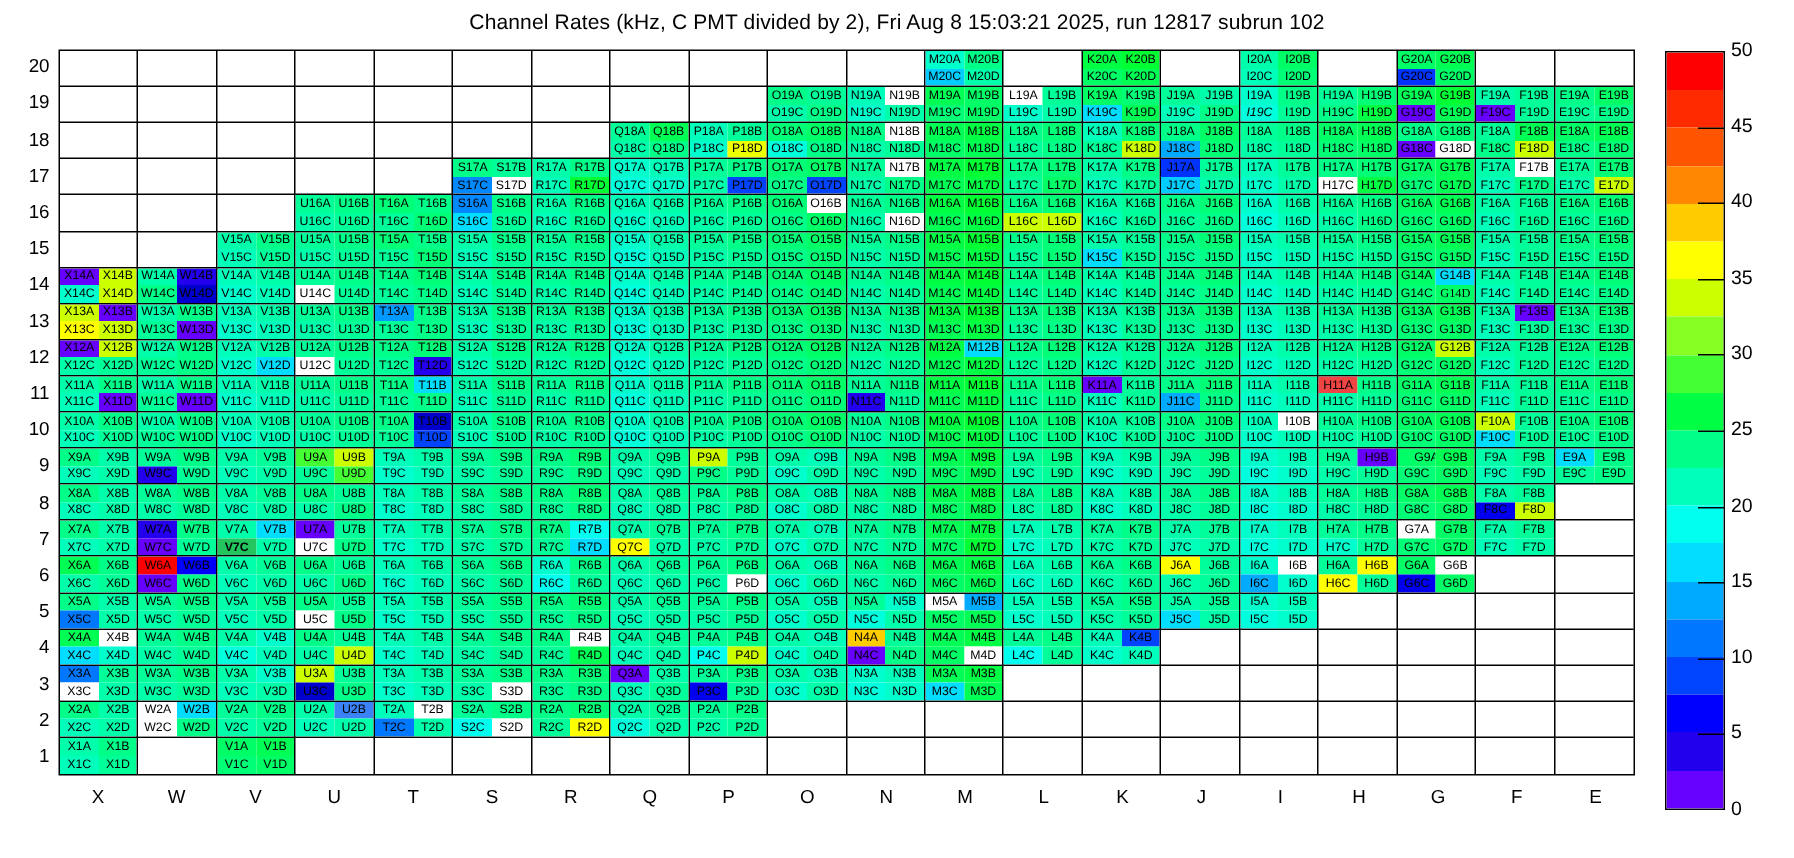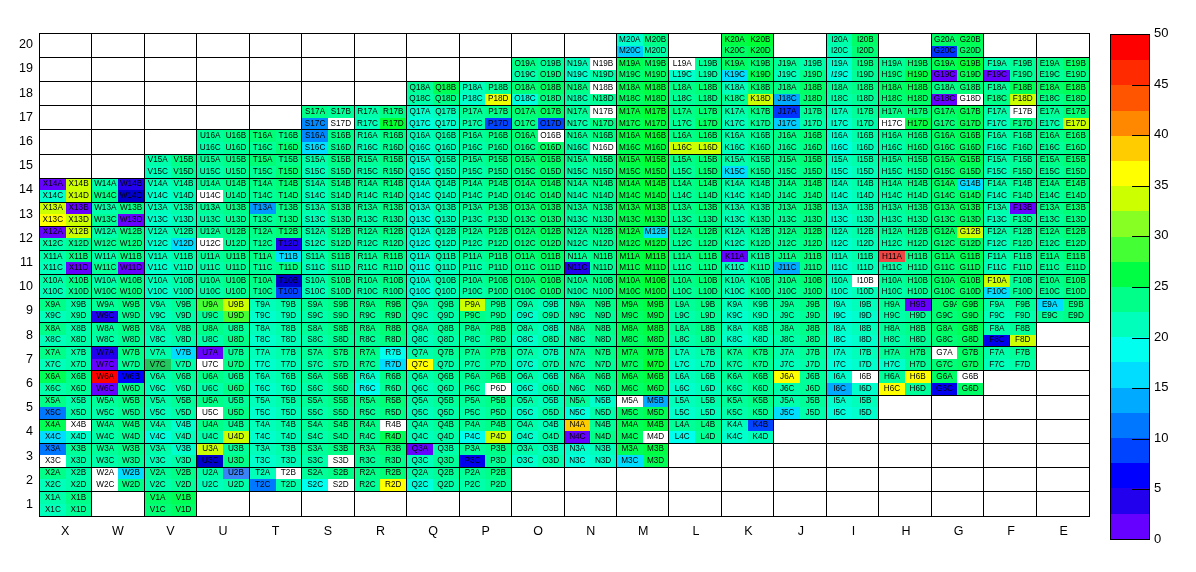--- a/index.html
+++ b/index.html
@@ -74,20 +74,21 @@
   .cbmark {
     position: absolute; left: 22px; width: 18px;
     border-top: 1.4px solid #000;
   }
 </style>
 </head>
 <body>
 
 <div id="root">
 
+  <div id="title">Channel Rates (kHz, C PMT divided by 2), Fri Aug  8 15:03:21 2025, run 12817 subrun 102</div>
 
   <div id="plot">
     <div id="grid">
         <div class="gcell">
           <div class="sub empty"></div>
           <div class="sub empty"></div>
           <div class="sub empty"></div>
           <div class="sub empty"></div>
         </div>
         <div class="gcell">
@@ -903,21 +904,21 @@
         <div class="gcell">
           <div class="sub" style="background: rgb(0, 255, 153);">H14A</div>
           <div class="sub" style="background: rgb(0, 255, 136);">H14B</div>
           <div class="sub" style="background: rgb(0, 255, 170);">H14C</div>
           <div class="sub" style="background: rgb(0, 255, 153);">H14D</div>
         </div>
         <div class="gcell">
           <div class="sub" style="background: rgb(0, 255, 102);">G14A</div>
           <div class="sub" style="background: rgb(0, 221, 255);">G14B</div>
           <div class="sub" style="background: rgb(0, 255, 119);">G14C</div>
-          <div class="sub" style="background: rgb(0, 255, 102);">G14D</div>
+          <div class="sub" style="background: rgb(0, 255, 102); font-family: Liberation Serif, serif;">G14D</div>
         </div>
         <div class="gcell">
           <div class="sub" style="background: rgb(0, 255, 170);">F14A</div>
           <div class="sub" style="background: rgb(0, 255, 153);">F14B</div>
           <div class="sub" style="background: rgb(0, 255, 187);">F14C</div>
           <div class="sub" style="background: rgb(0, 255, 153);">F14D</div>
         </div>
         <div class="gcell lastcol">
           <div class="sub" style="background: rgb(0, 255, 136);">E14A</div>
           <div class="sub" style="background: rgb(0, 255, 119);">E14B</div>
@@ -1652,21 +1653,21 @@
         </div>
         <div class="gcell">
           <div class="sub" style="background: rgb(34, 0, 238);">W7A</div>
           <div class="sub" style="background: rgb(0, 255, 136);">W7B</div>
           <div class="sub" style="background: rgb(102, 0, 255);">W7C</div>
           <div class="sub" style="background: rgb(0, 255, 153);">W7D</div>
         </div>
         <div class="gcell">
           <div class="sub" style="background: rgb(0, 255, 170);">V7A</div>
           <div class="sub" style="background: rgb(0, 221, 255);">V7B</div>
-          <div class="sub" style="background: #22c55e;">V7C</div>
+          <div class="sub" style="background: #22c55e; font-weight: bold;">V7C</div>
           <div class="sub" style="background: rgb(0, 255, 170);">V7D</div>
         </div>
         <div class="gcell">
           <div class="sub" style="background: rgb(102, 0, 255);">U7A</div>
           <div class="sub" style="background: rgb(0, 255, 153);">U7B</div>
           <div class="sub" style="background: rgb(255, 255, 255);">U7C</div>
           <div class="sub" style="background: rgb(0, 255, 136);">U7D</div>
         </div>
         <div class="gcell">
           <div class="sub" style="background: rgb(0, 255, 187);">T7A</div>

